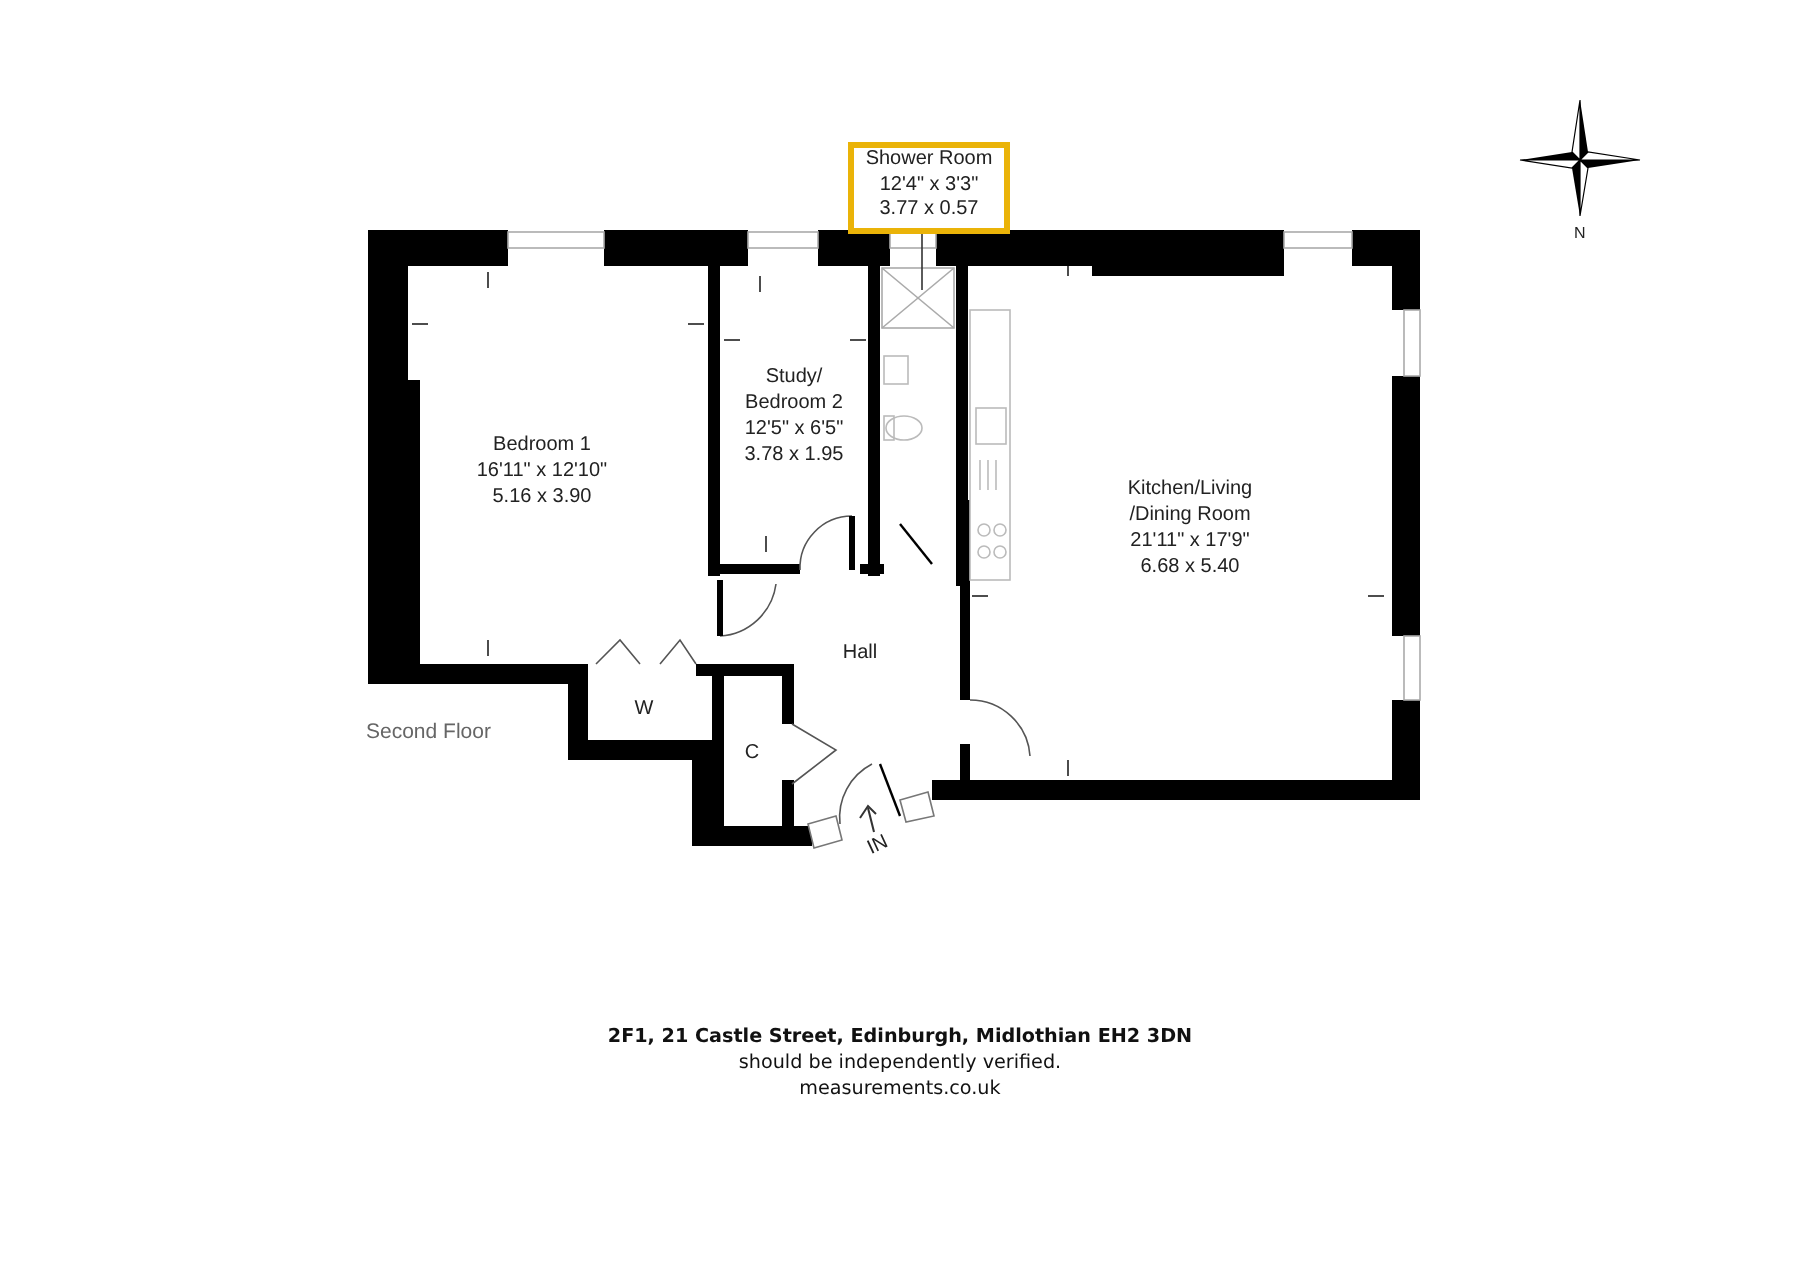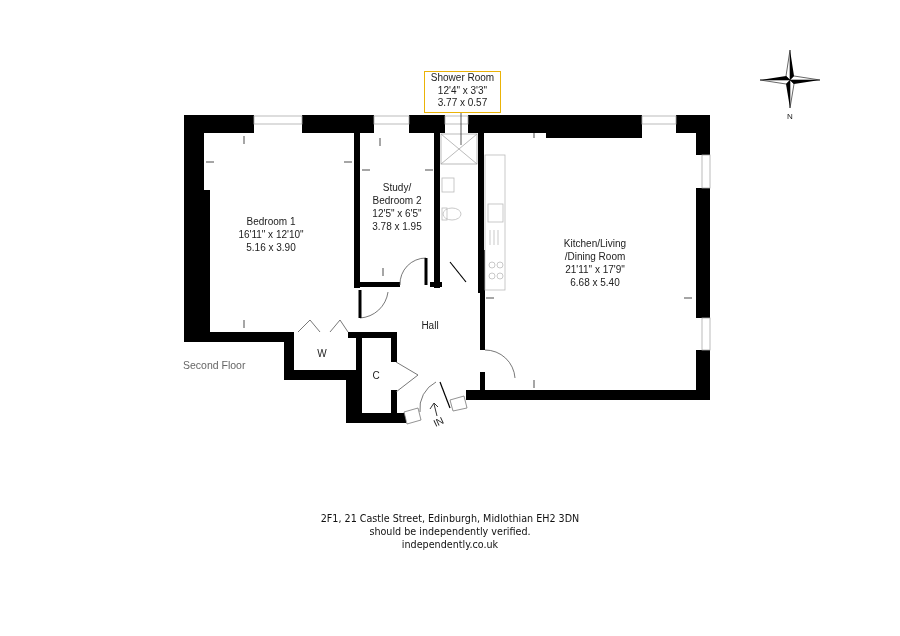--- a/index.html
+++ b/index.html
@@ -1,22 +1,22 @@
 <!DOCTYPE html>
 <html><head>
 <meta charset="utf-8">
 <style>
   html, body { margin:0; padding:0; background:#ffffff; }
   body { width:900px; height:636px; position:relative; overflow:hidden; font-family:"Liberation Sans", sans-serif; }
   #plan { position:absolute; left:0; top:0; }
   .rlabel { font-family:"Liberation Sans", sans-serif; font-size:10px; fill:#222; text-anchor:middle; }
   .floor-label { font-family:"Liberation Sans", sans-serif; font-size:10.5px; fill:#666; }
   .footer { position:absolute; left:0; top:512px; width:900px; text-align:center; font-family:"DejaVu Sans", sans-serif; font-size:9.6px; line-height:13px; color:#111; }
-  .footer .addr { font-weight:normal; }
-  .shower-box { position:absolute; left:424px; top:71px; width:75px; height:40px; border:1px solid #eab308; background:#fff; text-align:center; font-size:10px; line-height:12.5px; color:#222; }
+  .footer .addr { font-weight:bold; }
+  .shower-box { position:absolute; left:424px; top:71px; width:75px; height:40px; border:3px solid #eab308; background:#fff; text-align:center; font-size:10px; line-height:12.5px; color:#222; }
   .compass-n { position:absolute; left:787px; top:112px; font-size:8px; color:#222; }
 </style>
 </head>
 <body>
 
 <svg id="plan" width="900" height="636" viewBox="0 0 900 636">
   <g fill="#000">
 
     <rect x="184" y="115" width="70" height="18"></rect>
     <rect x="302" y="115" width="72" height="18"></rect>
@@ -158,14 +158,14 @@
   <div>Shower Room</div>
   <div>12'4" x 3'3"</div>
   <div>3.77 x 0.57</div>
 </div>
 
 <div class="compass-n">N</div>
 
 <div class="footer">
   <div class="addr">2F1, 21 Castle Street, Edinburgh, Midlothian EH2 3DN</div>
   <div>should be independently verified.</div>
-  <div>independently.co.uk</div>
+  <div>measurements.co.uk</div>
 </div>
 
 </body></html>

